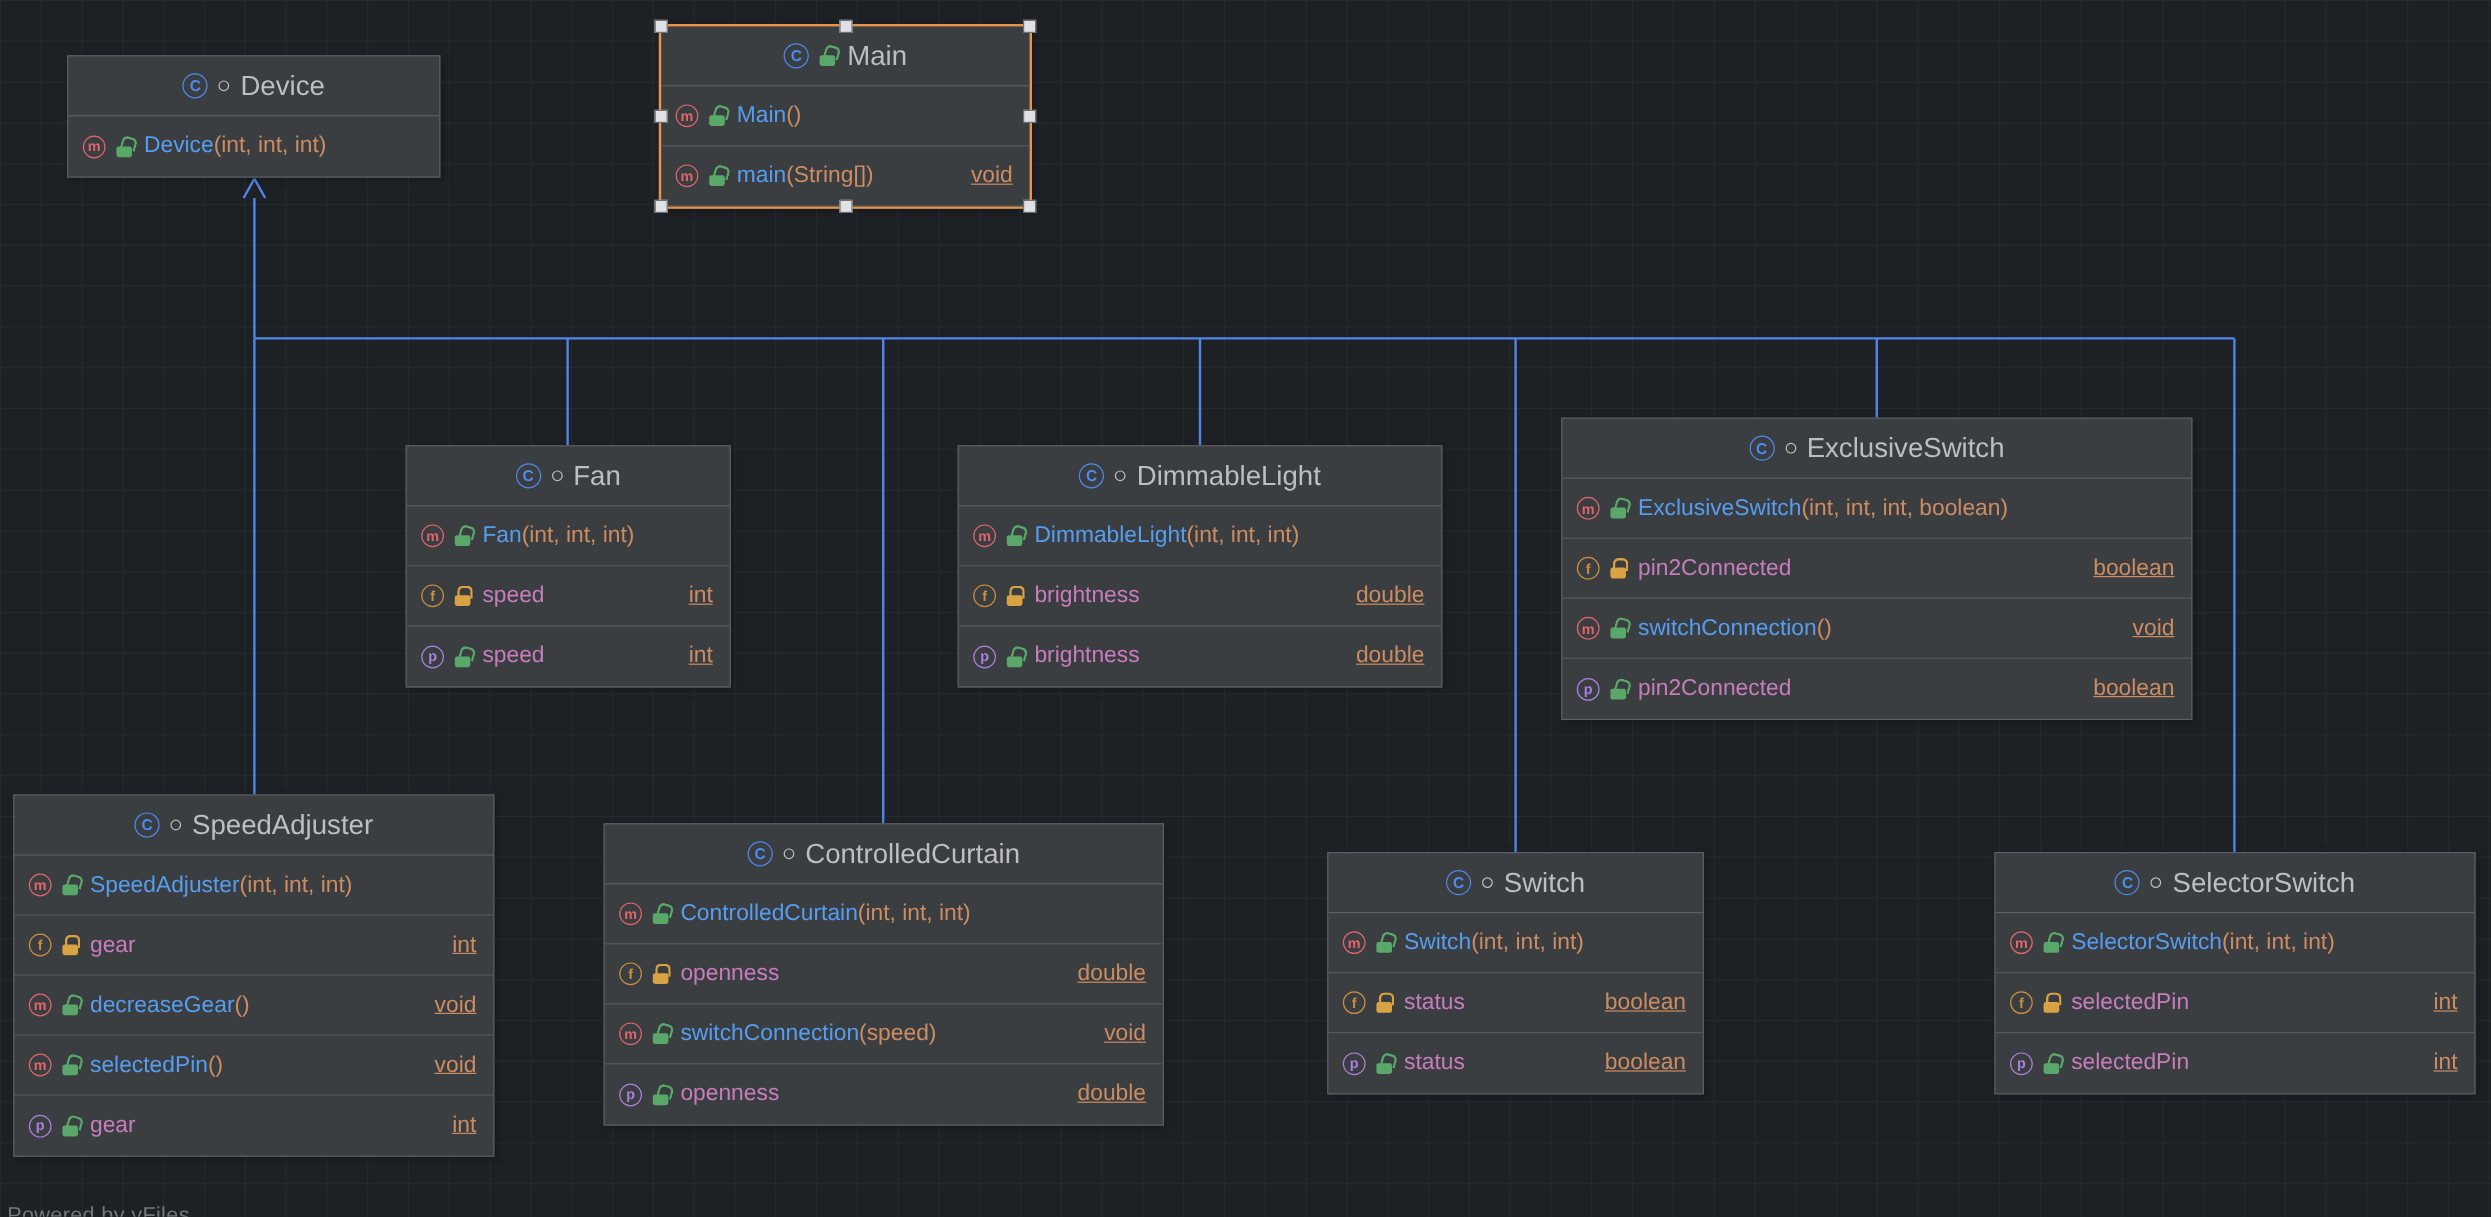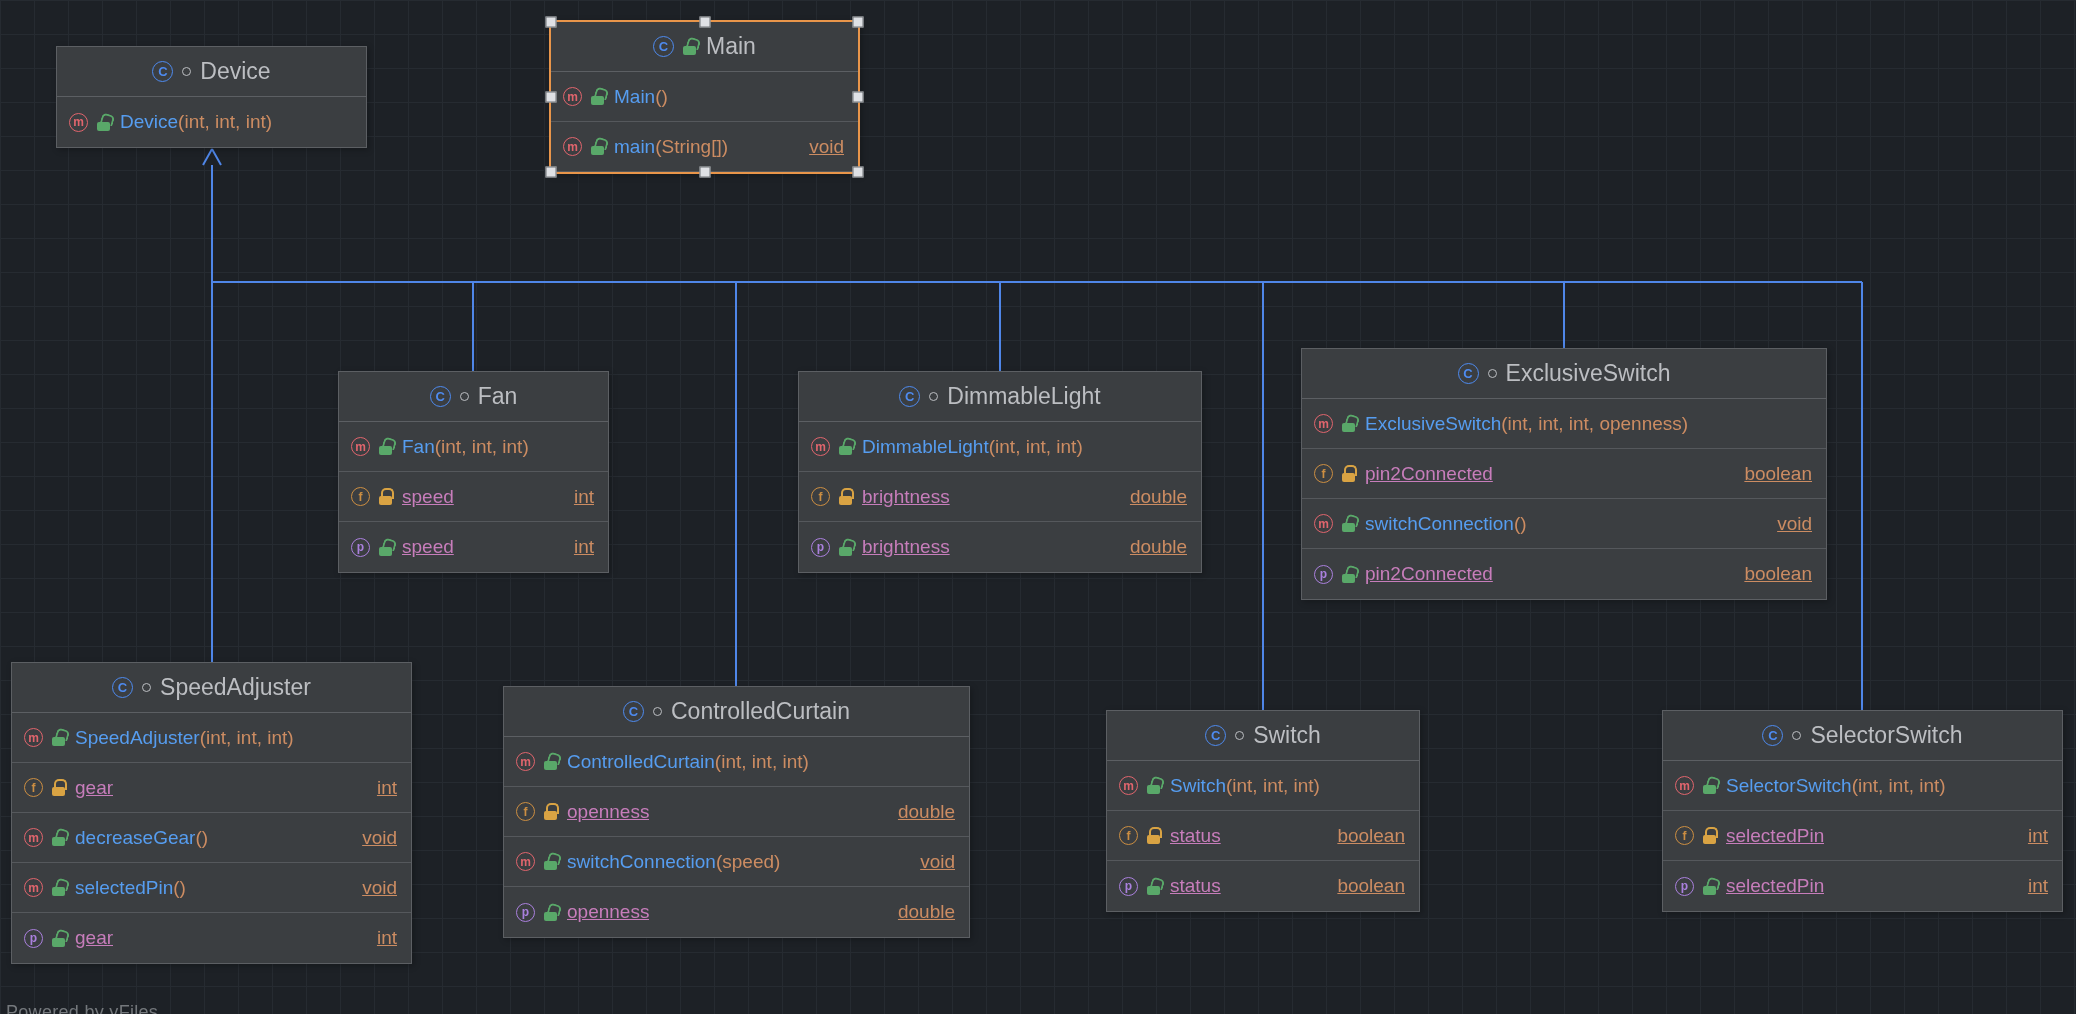--- a/index.html
+++ b/index.html
@@ -67,21 +67,21 @@
     content: ""; position: absolute; bottom: 0; left: 0;
     width: 13px; height: 9px; border-radius: 2px;
   }
   .lock.public::before  { border-color: var(--lock-public); transform: translateX(2px) rotate(16deg); }
   .lock.public::after   { background: var(--lock-public); }
   .lock.private::before { border-color: var(--lock-private); }
   .lock.private::after  { background: var(--lock-private); }
 
   .member-text { display: flex; white-space: pre; min-width: 0; overflow: hidden; }
   .name-blue   { color: var(--name-blue); }
-  .name-purple { color: var(--member-purple); text-decoration: underline; }
+  .name-purple { color: var(--member-purple); }
   .params      { color: var(--type-orange); }
   .member-type { margin-left: auto; padding-left: 12px; color: var(--type-orange); flex: none; text-decoration: underline; }
   .class-name  { color: var(--header-text); }
 
   .handle {
     position: absolute; width: 11px; height: 11px;
     background: var(--handle); border: 1px solid #6d7074;
     transform: translate(-50%, -50%); z-index: 5;
   }
   .watermark {
@@ -200,21 +200,21 @@
     </div>
     <div class="uml-node" style="left: 1301px; top: 348px; width: 526px;">
       <div class="node-header">
         <span class="icon-circle icon-class">C</span>
         <span class="pkg-dot"></span>
         <span class="class-name">ExclusiveSwitch</span>
       </div>
       <div class="member-row">
         <span class="icon-circle icon-m">m</span>
         <span class="lock public"></span>
-        <span class="member-text"><span class="name-blue">ExclusiveSwitch</span><span class="params">(int, int, int, openness)</span></span>
+        <span class="member-text"><span class="name-blue">ExclusiveSwitch</span><span class="params">(int, int, int, boolean)</span></span>
         <span class="member-type"></span>
       </div>
       <div class="member-row">
         <span class="icon-circle icon-f">f</span>
         <span class="lock private"></span>
         <span class="member-text"><span class="name-purple">pin2Connected</span></span>
         <span class="member-type">boolean</span>
       </div>
       <div class="member-row">
         <span class="icon-circle icon-m">m</span>

